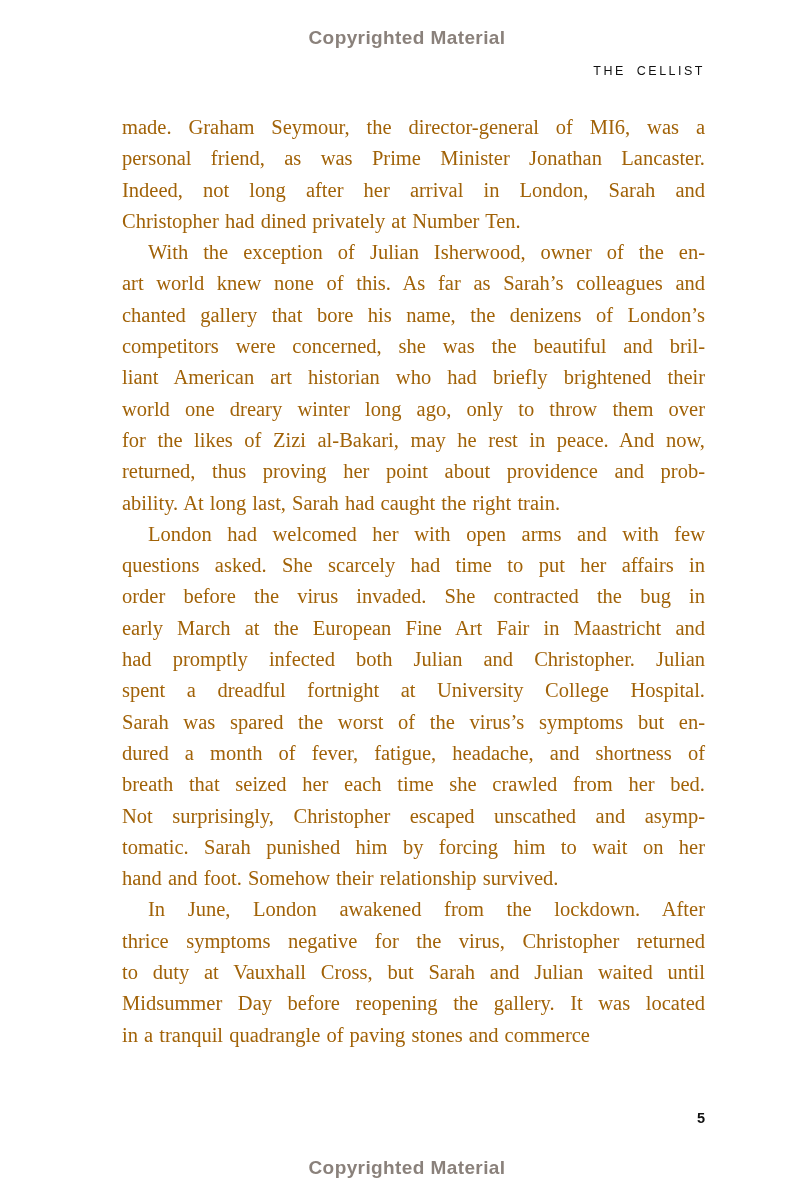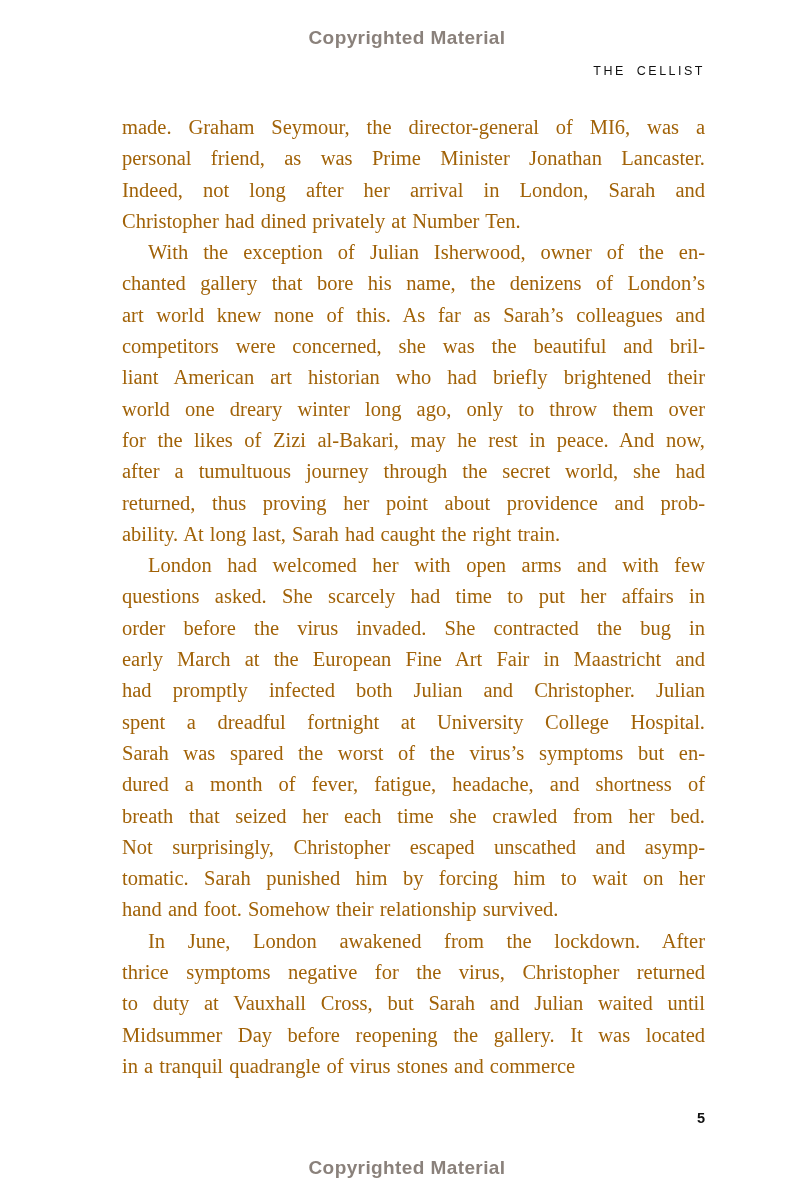--- a/index.html
+++ b/index.html
@@ -82,27 +82,26 @@
 
   <div class="body-text">
       <div class="paragraph">
         <div class="line">made. Graham Seymour, the director-general of MI6, was a</div>
         <div class="line">personal friend, as was Prime Minister Jonathan Lancaster.</div>
         <div class="line">Indeed, not long after her arrival in London, Sarah and</div>
         <div class="line last">Christopher had dined privately at Number Ten.</div>
       </div>
       <div class="paragraph">
         <div class="line indent">With the exception of Julian Isherwood, owner of the en-</div>
+        <div class="line">art world knew none of this. As far as Sarah’s colleagues and</div>
         <div class="line">chanted gallery that bore his name, the denizens of London’s</div>
-        <div class="line">art world knew none of this. As far as Sarah’s colleagues and</div>
         <div class="line">competitors were concerned, she was the beautiful and bril-</div>
         <div class="line">liant American art historian who had briefly brightened their</div>
         <div class="line">world one dreary winter long ago, only to throw them over</div>
         <div class="line">for the likes of Zizi al-Bakari, may he rest in peace. And now,</div>
-        <div class="line">after a tumultuous journey through the secret world, she had</div>
         <div class="line">returned, thus proving her point about providence and prob-</div>
         <div class="line last">ability. At long last, Sarah had caught the right train.</div>
       </div>
       <div class="paragraph">
         <div class="line indent">London had welcomed her with open arms and with few</div>
         <div class="line">questions asked. She scarcely had time to put her affairs in</div>
         <div class="line">order before the virus invaded. She contracted the bug in</div>
         <div class="line">early March at the European Fine Art Fair in Maastricht and</div>
         <div class="line">had promptly infected both Julian and Christopher. Julian</div>
         <div class="line">spent a dreadful fortnight at University College Hospital.</div>
@@ -111,21 +110,21 @@
         <div class="line">breath that seized her each time she crawled from her bed.</div>
         <div class="line">Not surprisingly, Christopher escaped unscathed and asymp-</div>
         <div class="line">tomatic. Sarah punished him by forcing him to wait on her</div>
         <div class="line last">hand and foot. Somehow their relationship survived.</div>
       </div>
       <div class="paragraph">
         <div class="line indent">In June, London awakened from the lockdown. After</div>
         <div class="line">thrice symptoms negative for the virus, Christopher returned</div>
         <div class="line">to duty at Vauxhall Cross, but Sarah and Julian waited until</div>
         <div class="line">Midsummer Day before reopening the gallery. It was located</div>
-        <div class="line last">in a tranquil quadrangle of virus stones and commerce</div>
+        <div class="line last">in a tranquil quadrangle of paving stones and commerce</div>
       </div>
     </div>
 
   <div class="page-number">5</div>
 
   <div class="notice bottom">Copyrighted Material</div>
 
 </div>
 
 </body></html>

